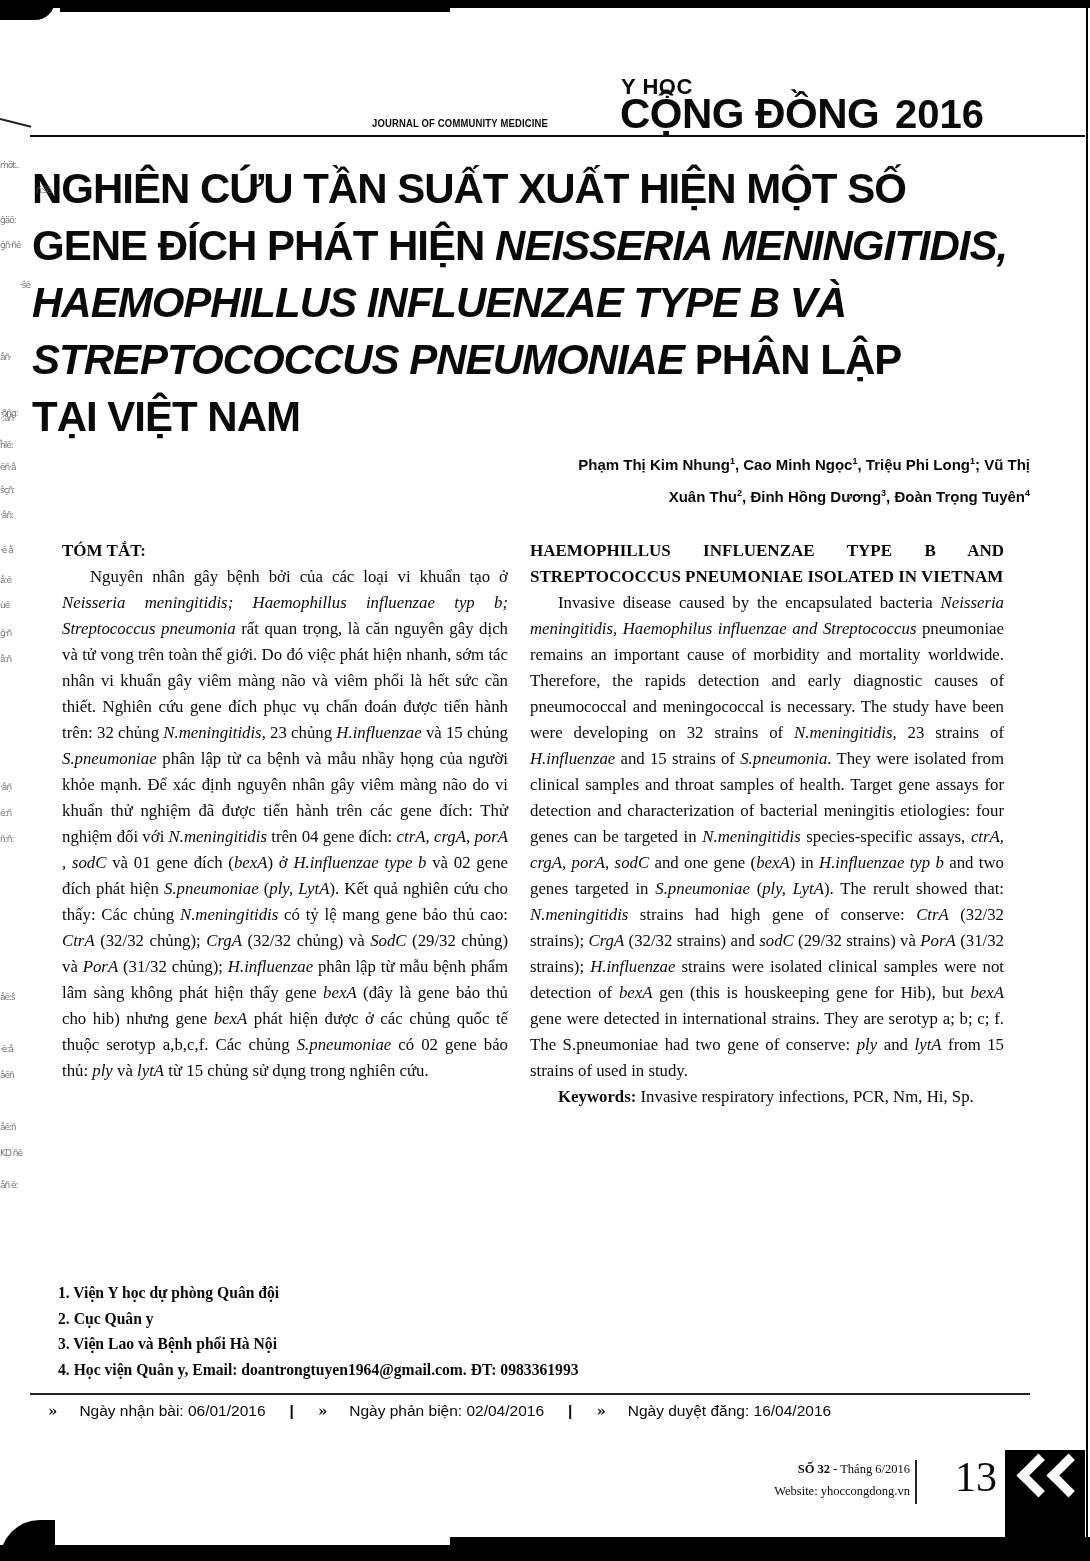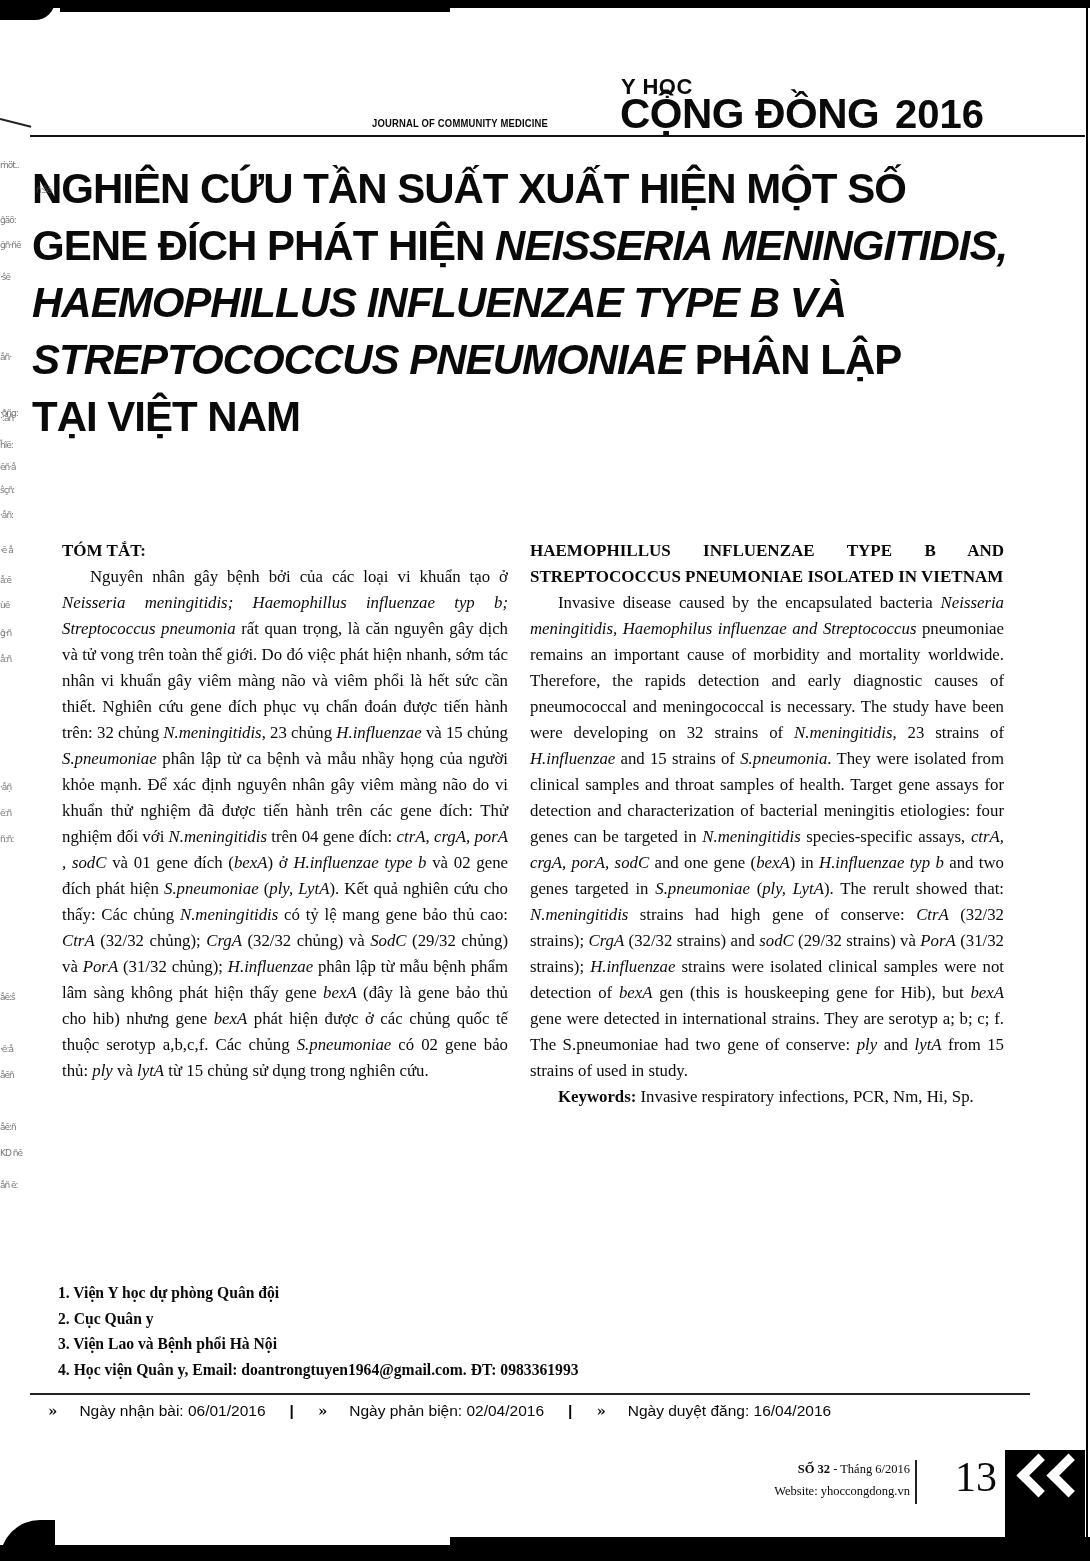--- a/index.html
+++ b/index.html
@@ -83,27 +83,37 @@
 
 <div class="abs title">
   <span class="title-line">NGHIÊN CỨU  TẦN SUẤT XUẤT HIỆN MỘT SỐ</span>
   <span class="title-line"><span>GENE ĐÍCH PHÁT HIỆN </span><span class="it">NEISSERIA MENINGITIDIS,</span></span>
   <span class="title-line it">HAEMOPHILLUS INFLUENZAE TYPE B VÀ</span>
   <span class="title-line"><span class="it">STREPTOCOCCUS PNEUMONIAE</span><span> PHÂN LẬP</span></span>
   <span class="title-line">TẠI VIỆT NAM</span>
 </div>
 
 <div class="abs authors">
+  <div>
+    <span>Phạm Thị Kim Nhung</span><sup>1</sup><span>, </span>
+    <span>Cao Minh Ngọc</span><sup>1</sup><span>, </span>
+    <span>Triệu Phi Long</span><sup>1</sup><span>; Vũ Thị</span>
+  </div>
+  <div>
+    <span>Xuân Thu</span><sup>2</sup><span>, </span>
+    <span>Đinh Hồng Dương</span><sup>3</sup><span>,  </span>
+    <span>Đoàn Trọng Tuyên</span><sup>4</sup>
+  </div>
 </div>
 
 <div class="abs noise" style="top:160px;">ṁöt..</div>
 <div class="abs noise" style="top:185px;padding-left:36px;">ñ:ŝẽ</div>
 <div class="abs noise" style="top:215px;">ĝäö:</div>
 <div class="abs noise" style="top:240px;">ğñ·ñẽ</div>
-<div class="abs noise" style="top:272px;">·ŝẽ</div>
+<div class="abs noise" style="top:280px;padding-left:20px;">·ŝẽ</div>
 <div class="abs noise" style="top:352px;">ẫñ·</div>
 <div class="abs noise" style="top:385px;margin-top:28px;">·:ẫñ</div>
 <div class="abs noise" style="top:408px;">·ðñg:</div>
 <div class="abs noise" style="top:440px;">ĥĩẽ:</div>
 <div class="abs noise" style="top:462px;">ẽñ·ẫ</div>
 <div class="abs noise" style="top:485px;">ŝçñ:</div>
 <div class="abs noise" style="top:510px;">·ẫñ:</div>
 <div class="abs noise" style="top:545px;">·ẽ ẫ</div>
 <div class="abs noise" style="top:575px;">ẫ:ẽ</div>
 <div class="abs noise" style="top:600px;">ùẽ</div>

